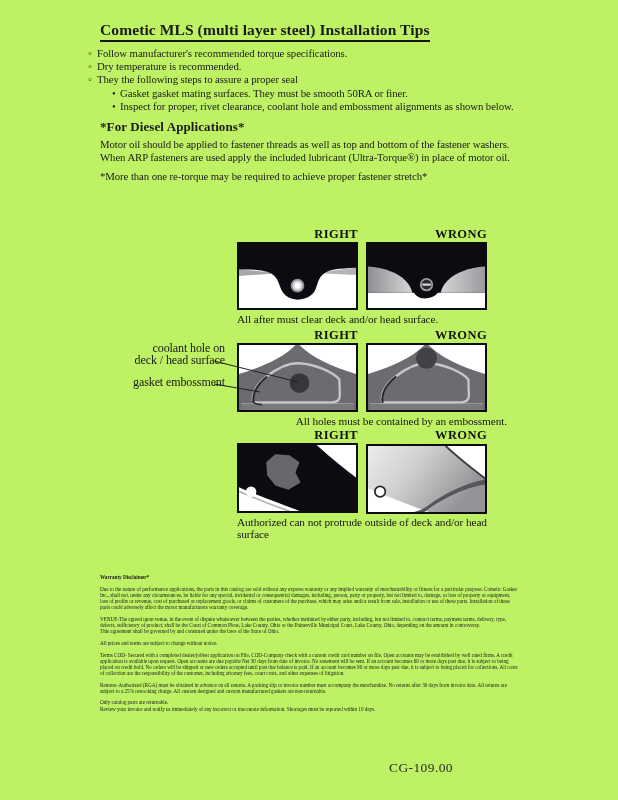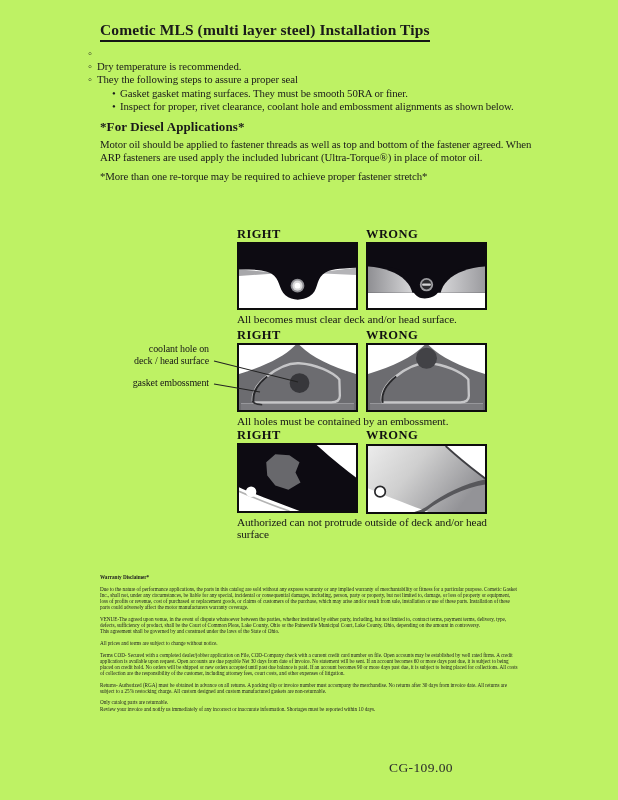--- a/index.html
+++ b/index.html
@@ -18,29 +18,29 @@
   .bullet-line.sub{margin-left:24px;}
   .bullet-line.sub .mk{width:8px;}
   .diesel-heading{margin:6px 0 3px 12px;font-size:13px;font-weight:bold;letter-spacing:0.1px;}
   .body-para{margin:0 0 6px 12px;width:436px;font-size:10.8px;line-height:13.2px;letter-spacing:-0.1px;}
   .body-note{margin:6px 0 0 12px;font-size:10.8px;line-height:13.2px;letter-spacing:-0.1px;}
   
   .diag-row{position:absolute;left:237px;width:300px;}
   .fig{position:absolute;top:0;width:121px;}
   .fig.left{left:0;}
   .fig.right{left:129px;}
-  .fig-label{font-size:12.5px;font-weight:600;text-align:left;letter-spacing:0.4px;line-height:13px;color:#111;}
+  .fig-label{font-size:12.5px;font-weight:600;text-align:right;letter-spacing:0.4px;line-height:13px;color:#111;}
   .fig-box{margin-top:1px;width:121px;border:2.5px solid #0d0d0d;box-sizing:border-box;background:#fff;}
   .fig-box svg{display:block;width:100%;height:100%;}
   .row-caption{position:absolute;left:0;font-size:11.3px;line-height:12.3px;letter-spacing:-0.1px;color:#161616;width:270px;}
   #row1{top:228px;} #row1 .fig-box{height:68px;} #row1 .row-caption{top:85px;}
-  #row2{top:329px;} #row2 .fig-box{height:69px;} #row2 .row-caption{top:86px;}
+  #row2{top:329px;} #row2 .fig-box{height:69px;} #row2 .row-caption{top:86px;text-align:right;}
   #row3{top:429px;} #row3 .fig-box{height:70px;} #row3 .row-caption{top:87px;width:265px;}
   
-  .callout{position:absolute;left:84px;width:125px;text-align:right;font-size:10px;line-height:11.8px;letter-spacing:-0.1px;color:#161616;}
+  .callout{position:absolute;left:100px;width:125px;text-align:right;font-size:12px;line-height:11.8px;letter-spacing:-0.1px;color:#161616;}
   #callout-coolant{top:343px;}
   #callout-embossment{top:377px;}
   .pointer-overlay{position:absolute;left:211px;top:340px;width:160px;height:60px;z-index:5;}
   
   .fineprint{position:absolute;left:100px;top:574px;width:419px;font-size:5.2px;line-height:6.05px;letter-spacing:-0.03px;color:#222;}
   .fineprint p{margin:0 0 5.8px 0;}
   .fineprint .fp-title{font-weight:bold;}
   .fp-tight{margin:0 !important;}
   
   .footer-code{position:absolute;left:389px;top:760px;font-size:13.5px;letter-spacing:0.4px;color:#2a2a2a;}
@@ -48,40 +48,41 @@
 </head>
 <body>
 
 <div class="page">
 
   <div class="top-text">
     <h1 class="doc-title">Cometic MLS (multi layer steel) Installation Tips</h1>
 
     <div class="bullet-line">
       <span class="mk">◦</span>
+      <span>Follow manufacturer's recommended torque specifications.</span>
     </div>
     <div class="bullet-line">
       <span class="mk">◦</span>
       <span>Dry temperature is recommended.</span>
     </div>
     <div class="bullet-line">
       <span class="mk">◦</span>
       <span>They the following steps to assure a proper seal</span>
     </div>
     <div class="bullet-line sub">
       <span class="mk">•</span>
       <span>Gasket gasket mating surfaces.  They must be smooth 50RA or finer.</span>
     </div>
     <div class="bullet-line sub">
       <span class="mk">•</span>
       <span>Inspect for proper, rivet clearance, coolant hole and embossment alignments as shown below.</span>
     </div>
 
     <h2 class="diesel-heading">*For Diesel Applications*</h2>
-    <p class="body-para">Motor oil should be applied to fastener threads as well as top and bottom of the fastener agreed. When ARP fasteners are used apply the included lubricant (Ultra-Torque®) in place of motor oil.</p>
+    <p class="body-para">Motor oil should be applied to fastener threads as well as top and bottom of the fastener washers. When ARP fasteners are used apply the included lubricant (Ultra-Torque®) in place of motor oil.</p>
     <p class="body-note">*More than one re-torque may be required to achieve proper fastener stretch*</p>
   </div>
 
   <div class="diag-row" id="row1">
     <div class="fig left">
       <div class="fig-label">RIGHT</div>
       <div class="fig-box">
         <svg viewBox="0 0 116 63" preserveAspectRatio="none">
           <rect width="116" height="63" fill="#ffffff"></rect>
           <polygon points="0,25 43,28.5 0,31.5" fill="#a7a7aa"></polygon>
@@ -111,21 +112,21 @@
           <rect y="48" width="116" height="15" fill="#ffffff"></rect>
           <path d="M0,22 C16,23.5 29,28 37,36 C41,40 43,44 44,48 L0,48 Z" fill="url(#g1l)"></path>
           <path d="M116,22 C100,23.5 87,28 79,36 C75,40 73,44 72,48 L116,48 Z" fill="url(#g1r)"></path>
           <path d="M0,0 H116 V22 C97,22.5 86,25 77,32.5 C70,38.5 74,48 64,52 C55,55.5 48,53 44.5,46.5 C41.5,41 43,31 34,26.5 C26,22.3 11,22 0,22 Z" fill="#0d0b12"></path>
           <circle cx="58" cy="40" r="6.6" fill="#9d9da1"></circle>
           <circle cx="58" cy="40" r="4.8" fill="#2c2c2f"></circle>
           <rect x="53.6" y="38.9" width="8.8" height="2.3" rx="1.1" fill="#d5d5d7"></rect>
         </svg>
       </div>
     </div>
-    <div class="row-caption">All becomes must clear deck and/or head surface.</div>
+    <div class="row-caption">All after must clear deck and/or head surface.</div>
   </div>
 
   <div class="diag-row" id="row2">
     <div class="fig left">
       <div class="fig-label">RIGHT</div>
       <div class="fig-box">
         <svg viewBox="0 0 116 64" preserveAspectRatio="none">
           <rect width="116" height="64" fill="#ffffff"></rect>
           <path d="M0,64 V28.5 C25,21 44,12 55,1 L56,0 H60 L61,1 C72,12 91,21 116,28.5 V64 Z" fill="#6c6c70"></path>
           <rect x="2" y="57.2" width="112" height="1.2" fill="#9c9ca0"></rect>

